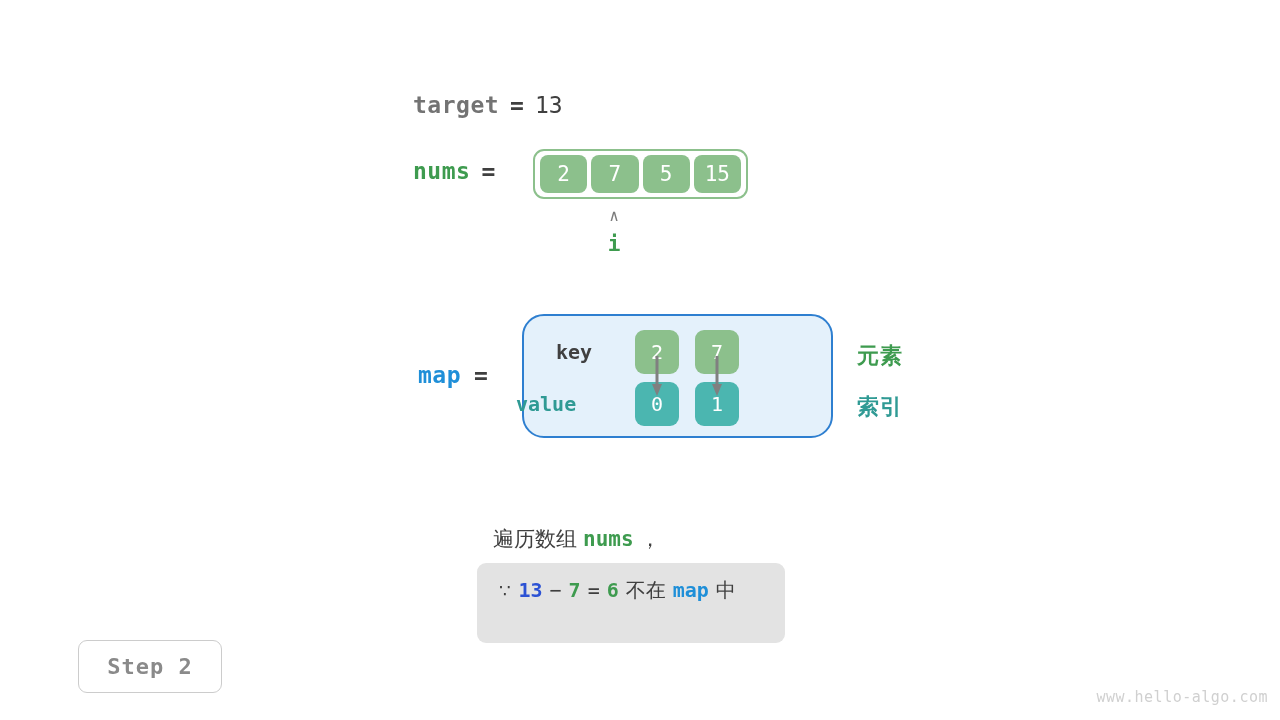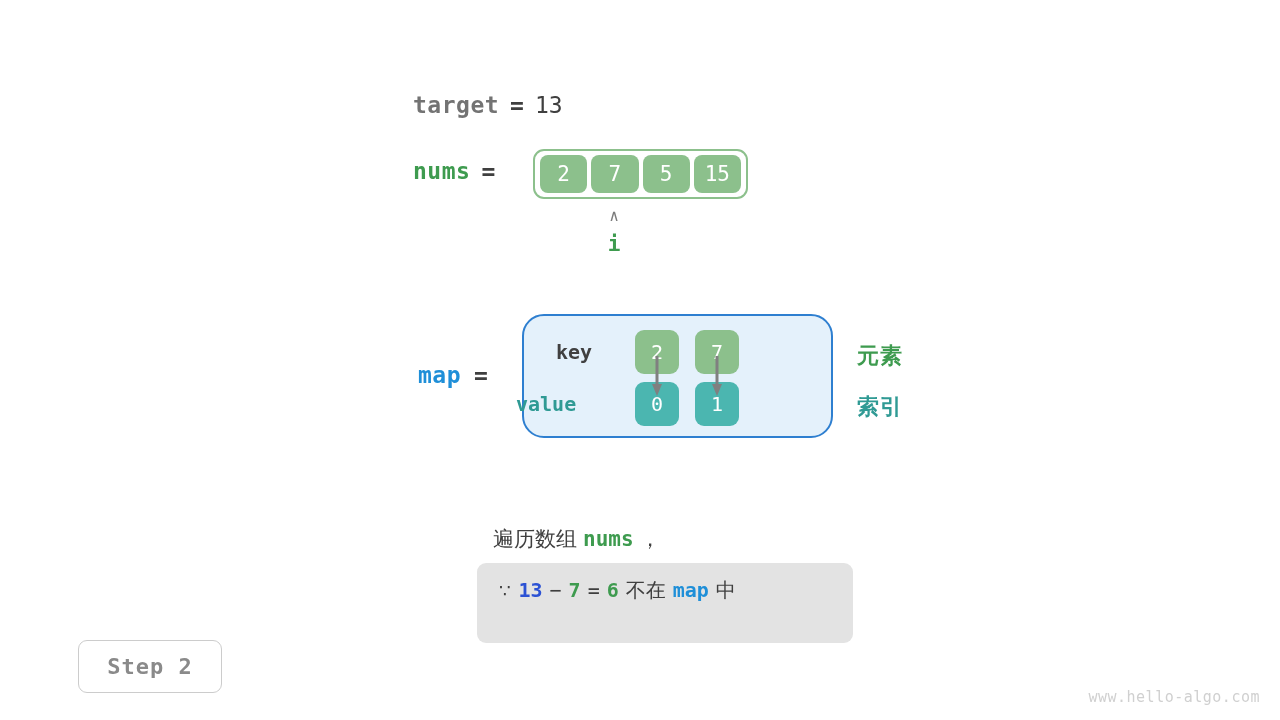--- a/index.html
+++ b/index.html
@@ -146,21 +146,21 @@
   #caption-line {
     left: 493px; top: 525px;
     font-size: 21px;
     color: #3f3f3f;
     white-space: nowrap;
   }
   #caption-line .cw { font-family: "DejaVu Sans Mono", monospace; color: #3e9b4f; font-weight: bold; margin: 0 6px; }
 
   #explain-box {
     left: 477px; top: 563px;
-    width: 376px; height: 80px;
+    width: 308px; height: 80px;
     background: #e3e3e3;
     border-radius: 9px;
     box-sizing: border-box;
     padding: 9px 22px 0 22px;
   }
   .explain-line {
     font-size: 20px;
     color: #3f3f3f;
     white-space: nowrap;
     line-height: 37px;
@@ -183,21 +183,21 @@
     color: #8a8a8a;
     font-family: "DejaVu Sans Mono", monospace;
     font-size: 22px;
     font-weight: bold;
     letter-spacing: 1px;
     margin-left: 42px;
   }
 
   
   #watermark {
-    right: 20px; bottom: 14px;
+    right: 12px; bottom: 14px;
     color: #d0d0d0;
     font-family: "DejaVu Sans Mono", monospace;
     font-size: 15px;
     letter-spacing: 0.5px;
   }
 </style>
 </head>
 <body>
 
 <div class="abs mono" id="target-row">

